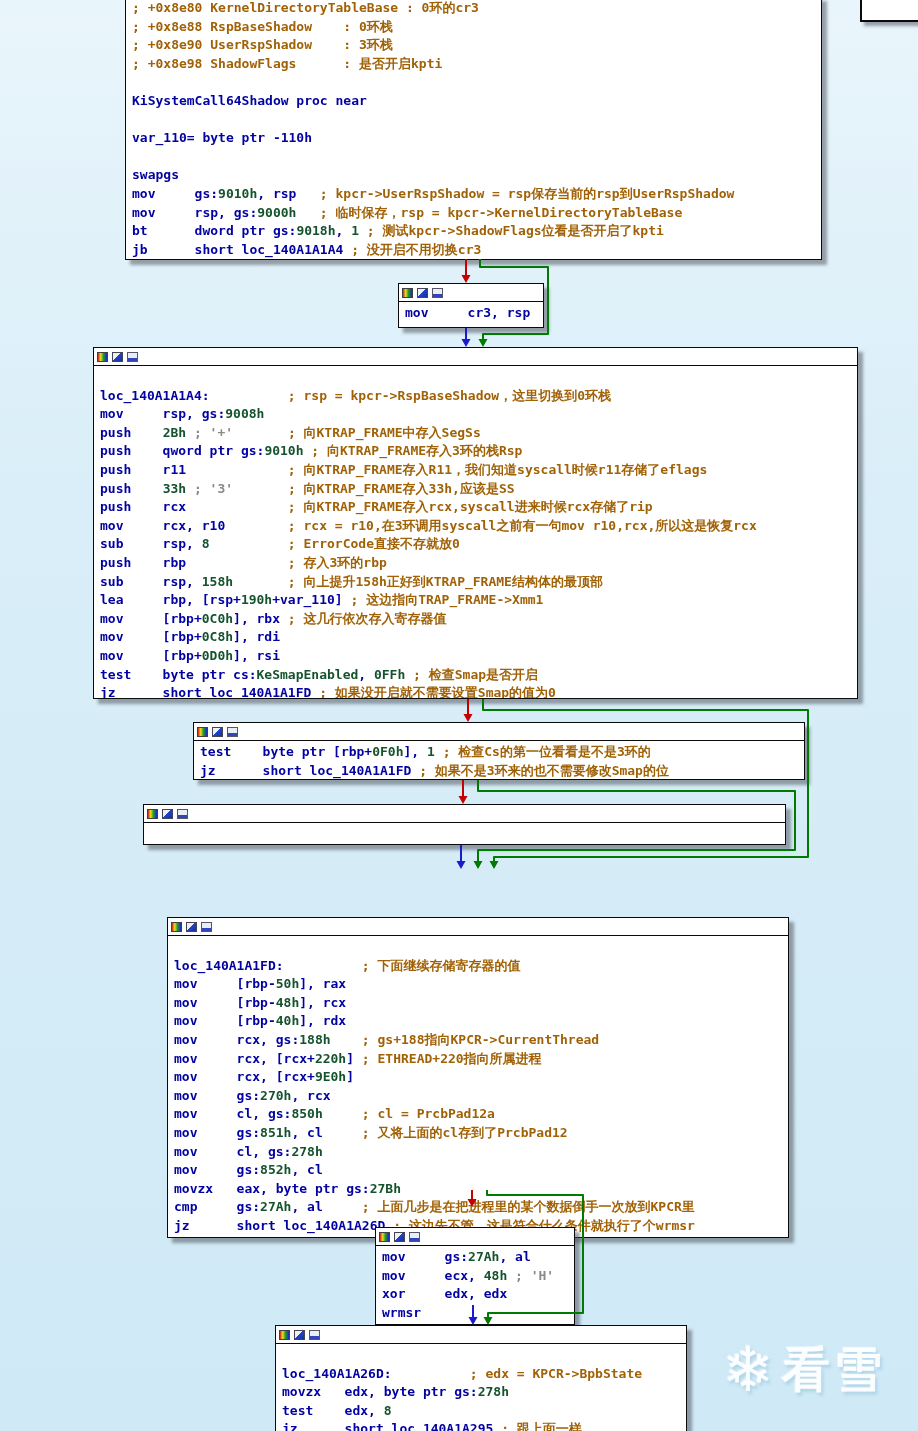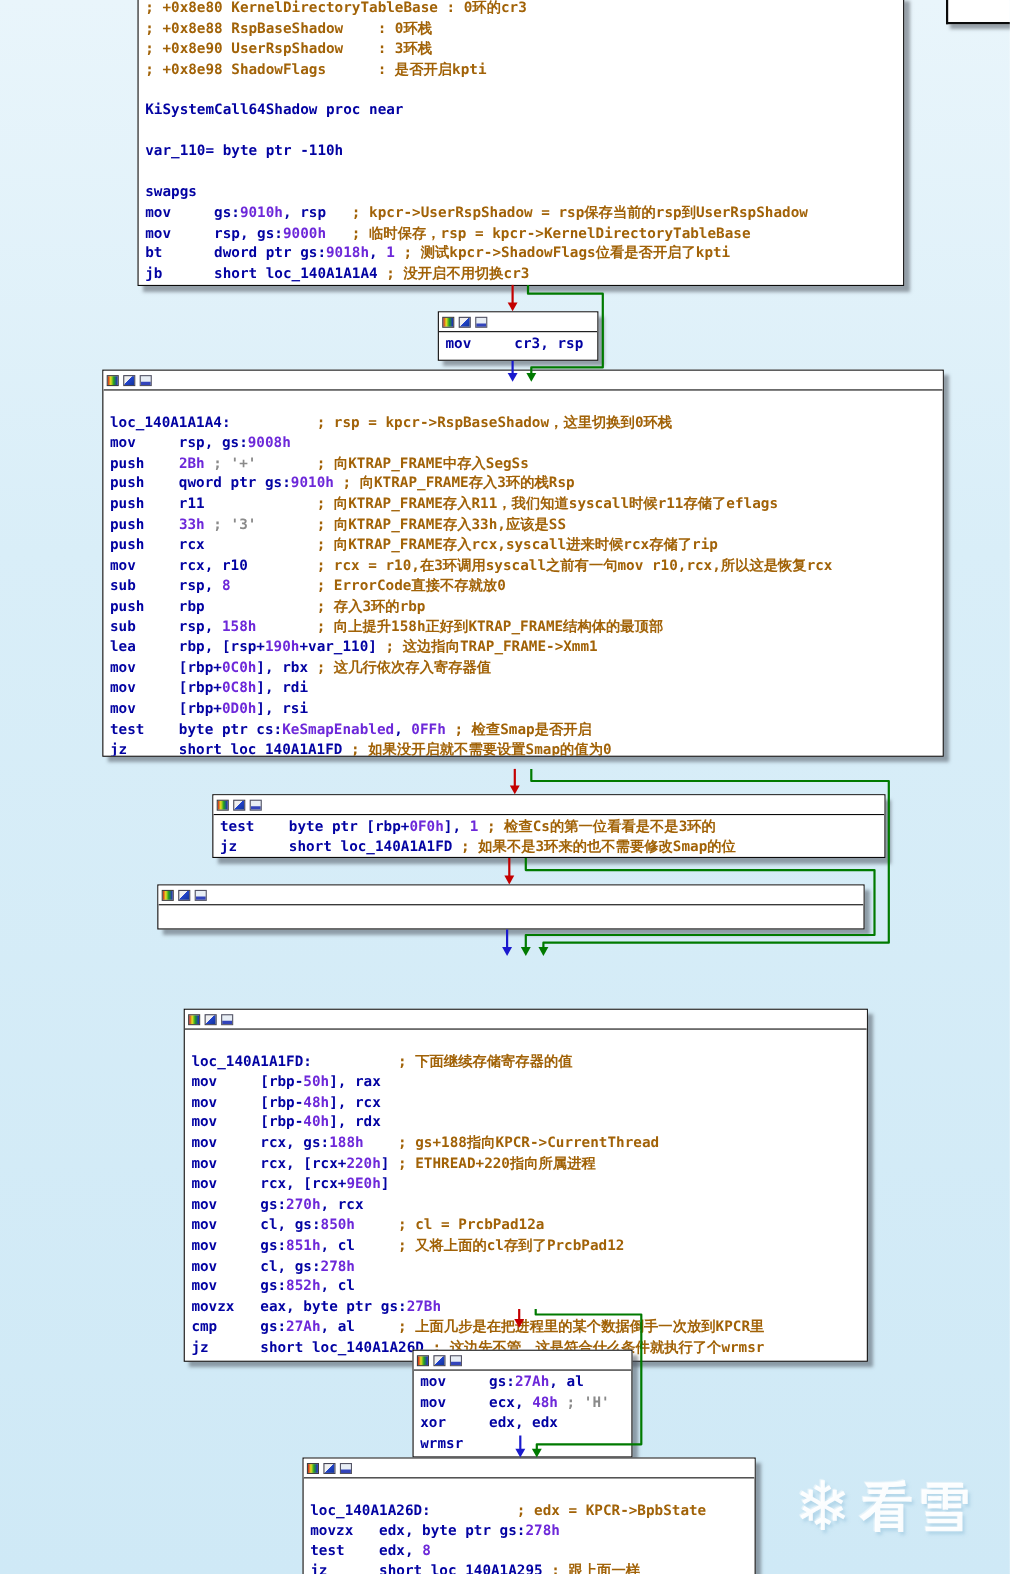--- a/index.html
+++ b/index.html
@@ -20,21 +20,21 @@
   .ic{display:inline-block;width:11px;height:10px;box-sizing:border-box;}
   .ic-0{background:linear-gradient(90deg,#d02020 0%,#e8e020 30%,#20a020 60%,#2020d0 100%);border:1px solid #404040;}
   .ic-1{background:linear-gradient(135deg,#f0f0f0 45%,#2244cc 45%,#113399 100%);border:1px solid #445;}
   .ic-2{background:#e8eef5;border:1px solid #556;box-shadow:inset 0 -3px 0 #3344bb;}
   .code{
     padding:2px 2px 2px 6px;white-space:pre;
     font:bold 13px/18.6px "DejaVu Sans Mono",monospace;color:#0202a2;
   }
   .line{height:18.6px;}
   .s-i{color:#0202a2}
-  .s-n{color:#6d28d9}
+  .s-n{color:#14532d}
   .s-c{color:#a16207}
   .s-g{color:#8a8a8a}
   #edges{position:absolute;left:0;top:0;z-index:30;pointer-events:none;}
   .node{z-index:10;}
   #cutoff-node{
     position:absolute;left:860px;top:0;width:58px;height:20px;background:#fff;
     border:2px solid #0a0a0a;border-top:none;border-right:none;
     box-shadow:4px 4px 3px rgba(70,75,85,.5);z-index:10;
   }
   #watermark{
@@ -58,21 +58,21 @@
       <div class="code"><div class="line"><span class="s-c">; +0x8e80 KernelDirectoryTableBase : 0环的cr3</span></div><div class="line"><span class="s-c">; +0x8e88 RspBaseShadow    : 0环栈</span></div><div class="line"><span class="s-c">; +0x8e90 UserRspShadow    : 3环栈</span></div><div class="line"><span class="s-c">; +0x8e98 ShadowFlags      : 是否开启kpti</span></div><div class="line">&nbsp;</div><div class="line"><span class="s-i">KiSystemCall64Shadow proc near</span></div><div class="line">&nbsp;</div><div class="line"><span class="s-i">var_110= byte ptr -110h</span></div><div class="line">&nbsp;</div><div class="line"><span class="s-i">swapgs</span></div><div class="line"><span class="s-i">mov     gs:</span><span class="s-n">9010h</span><span class="s-i">, rsp   </span><span class="s-c">; kpcr-&gt;UserRspShadow = rsp保存当前的rsp到UserRspShadow</span></div><div class="line"><span class="s-i">mov     rsp, gs:</span><span class="s-n">9000h</span><span class="s-i">   </span><span class="s-c">; 临时保存，rsp = kpcr-&gt;KernelDirectoryTableBase</span></div><div class="line"><span class="s-i">bt      dword ptr gs:</span><span class="s-n">9018h</span><span class="s-i">, </span><span class="s-n">1</span><span class="s-i"> </span><span class="s-c">; 测试kpcr-&gt;ShadowFlags位看是否开启了kpti</span></div><div class="line"><span class="s-i">jb      short loc_140A1A1A4 </span><span class="s-c">; 没开启不用切换cr3</span></div></div>
     </div>
     <div class="node" style="left: 398px; top: 283px; width: 146px; height: 45px;">
       <div class="titlebar">
         <span class="ic ic-0"></span>
         <span class="ic ic-1"></span>
         <span class="ic ic-2"></span>
       </div>
       <div class="code"><div class="line"><span class="s-i">mov     cr3, rsp</span></div></div>
     </div>
-    <div class="node" style="left: 93px; top: 336px; width: 765px; height: 352px;">
+    <div class="node" style="left: 93px; top: 347px; width: 765px; height: 352px;">
       <div class="titlebar">
         <span class="ic ic-0"></span>
         <span class="ic ic-1"></span>
         <span class="ic ic-2"></span>
       </div>
       <div class="code"><div class="line">&nbsp;</div><div class="line"><span class="s-i">loc_140A1A1A4:          </span><span class="s-c">; rsp = kpcr-&gt;RspBaseShadow，这里切换到0环栈</span></div><div class="line"><span class="s-i">mov     rsp, gs:</span><span class="s-n">9008h</span></div><div class="line"><span class="s-i">push    </span><span class="s-n">2Bh</span><span class="s-i"> </span><span class="s-g">; '+'</span><span class="s-i">       </span><span class="s-c">; 向KTRAP_FRAME中存入SegSs</span></div><div class="line"><span class="s-i">push    qword ptr gs:</span><span class="s-n">9010h</span><span class="s-i"> </span><span class="s-c">; 向KTRAP_FRAME存入3环的栈Rsp</span></div><div class="line"><span class="s-i">push    r11             </span><span class="s-c">; 向KTRAP_FRAME存入R11，我们知道syscall时候r11存储了eflags</span></div><div class="line"><span class="s-i">push    </span><span class="s-n">33h</span><span class="s-i"> </span><span class="s-g">; '3'</span><span class="s-i">       </span><span class="s-c">; 向KTRAP_FRAME存入33h,应该是SS</span></div><div class="line"><span class="s-i">push    rcx             </span><span class="s-c">; 向KTRAP_FRAME存入rcx,syscall进来时候rcx存储了rip</span></div><div class="line"><span class="s-i">mov     rcx, r10        </span><span class="s-c">; rcx = r10,在3环调用syscall之前有一句mov r10,rcx,所以这是恢复rcx</span></div><div class="line"><span class="s-i">sub     rsp, </span><span class="s-n">8</span><span class="s-i">          </span><span class="s-c">; ErrorCode直接不存就放0</span></div><div class="line"><span class="s-i">push    rbp             </span><span class="s-c">; 存入3环的rbp</span></div><div class="line"><span class="s-i">sub     rsp, </span><span class="s-n">158h</span><span class="s-i">       </span><span class="s-c">; 向上提升158h正好到KTRAP_FRAME结构体的最顶部</span></div><div class="line"><span class="s-i">lea     rbp, [rsp+</span><span class="s-n">190h</span><span class="s-i">+var_110] </span><span class="s-c">; 这边指向TRAP_FRAME-&gt;Xmm1</span></div><div class="line"><span class="s-i">mov     [rbp+</span><span class="s-n">0C0h</span><span class="s-i">], rbx </span><span class="s-c">; 这几行依次存入寄存器值</span></div><div class="line"><span class="s-i">mov     [rbp+</span><span class="s-n">0C8h</span><span class="s-i">], rdi</span></div><div class="line"><span class="s-i">mov     [rbp+</span><span class="s-n">0D0h</span><span class="s-i">], rsi</span></div><div class="line"><span class="s-i">test    byte ptr cs:</span><span class="s-n">KeSmapEnabled</span><span class="s-i">, </span><span class="s-n">0FFh</span><span class="s-i"> </span><span class="s-c">; 检查Smap是否开启</span></div><div class="line"><span class="s-i">jz      short loc_140A1A1FD </span><span class="s-c">; 如果没开启就不需要设置Smap的值为0</span></div></div>
     </div>
     <div class="node" style="left: 193px; top: 722px; width: 612px; height: 58px;">
       <div class="titlebar">
         <span class="ic ic-0"></span>

